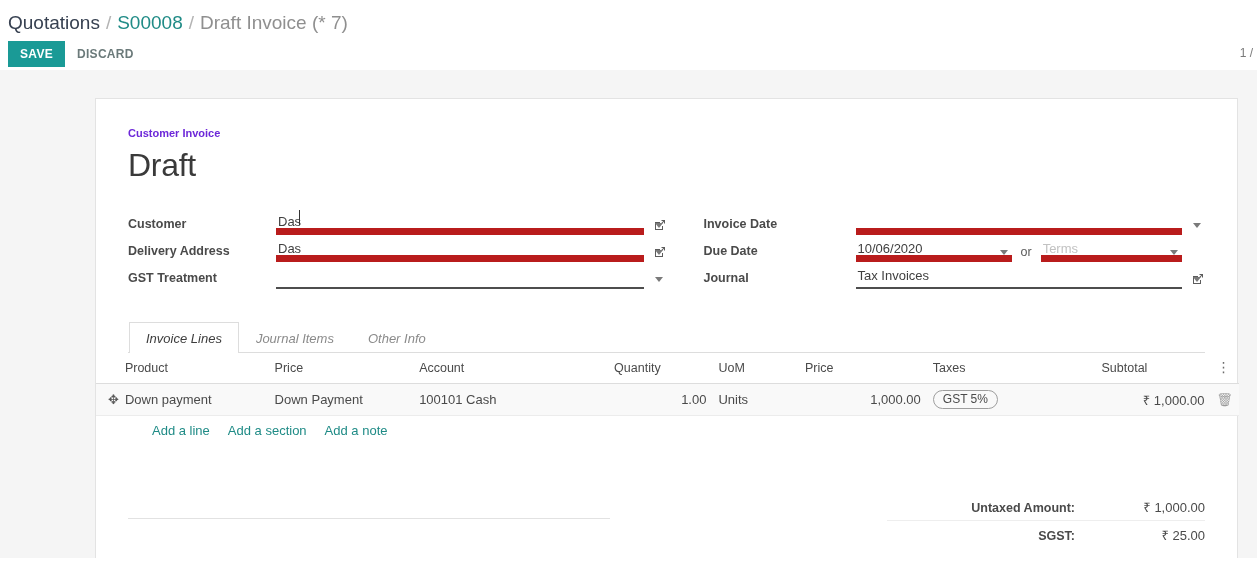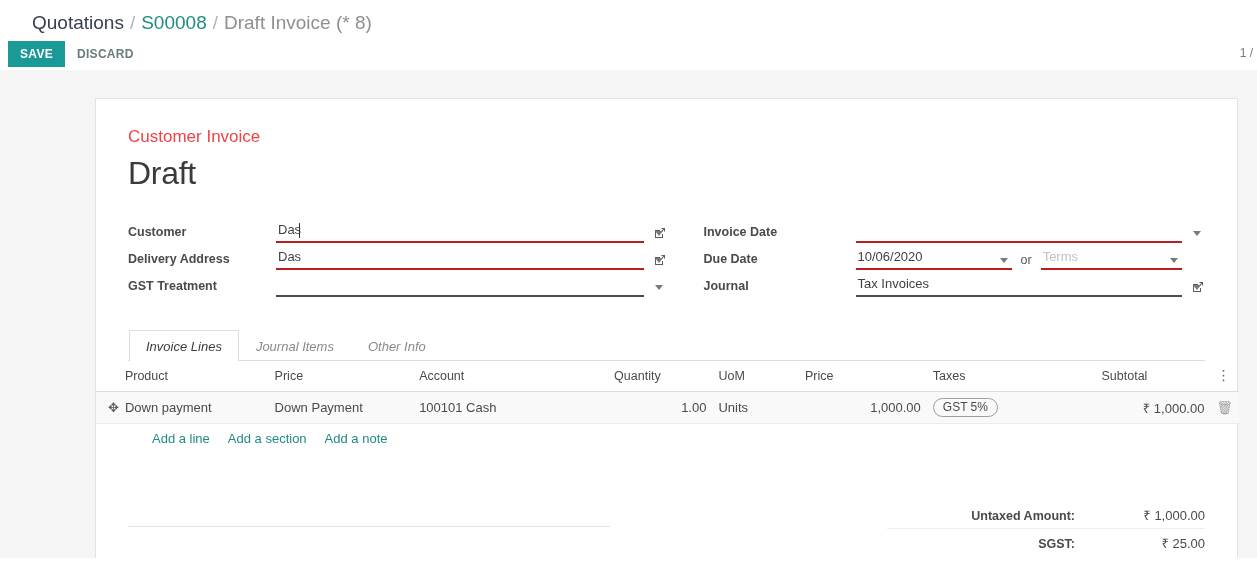--- a/index.html
+++ b/index.html
@@ -19,21 +19,21 @@
 
   
   .breadcrumb-bar {
     height: 38px;
     padding: 8px 0 0 8px;
     display: flex;
     align-items: center;
     background: #ffffff;
   }
   .crumb { font-size: 19px; line-height: 22px; }
-  .crumb-root { color: #374151; margin-left: 24px; }
+  .crumb-root { color: #374151; }
   .crumb-link { color: #1f8b86; }
   .crumb-current { color: #8f8f8f; }
   .crumb-sep { color: #b3b3b3; font-size: 19px; margin: 0 6px; }
 
   
   .toolbar-save {
     height: 32px;
     display: flex;
     align-items: center;
     padding-left: 8px;
@@ -102,21 +102,21 @@
     margin-left: 95px;
     width: 1143px;
     min-height: 460px;
     background: #ffffff;
     border: 1px solid #e3e3e3;
     border-bottom: none;
     padding: 28px 32px 0 32px;
     position: relative;
   }
 
-  .sub-title { font-size: 17px; font-weight: normal; color: #ef4444; }
+  .sub-title { font-size: 11px; font-weight: bold; color: #6d28d9; }
   .doc-title { font-size: 32px; font-weight: normal; color: #3a3a3a; margin: 8px 0 24px 0; letter-spacing: -.3px; }
 
   
   .form-grid { display: flex; gap: 0; align-items: center; }
   .form-col { width: 50%; }
   .form-col.right { padding-left: 37px; }
 
   .frow { display: flex; align-items: flex-end; height: 27px; }
   .flabel {
     font-size: 12.5px;
@@ -152,21 +152,21 @@
   .text-cursor {
     position: absolute;
     left: 0; bottom: 3px;
     width: 1px; height: 15px;
     background: #333;
   }
   .inline-val {
     flex: 1;
     font-size: 13px;
     color: #3f3f3f;
-    border-bottom: 2px solid #b91c1c;
+    border-bottom: 7px solid #b91c1c;
     padding: 0 16px 3px 2px;
     height: 21px;
     position: relative;
   }
   .inline-val.dark { border-bottom: 2px solid #4d4d4d; }
   .inline-val.ph { color: #c2c2c2; }
   .or-word { font-size: 12.5px; color: #5a5a5a; margin: 0 9px 3px 9px; }
 
   
   .tabs { display: flex; margin-top: 32px; border-bottom: 1px solid #dddddd; padding-left: 1px; }
@@ -251,21 +251,21 @@
 </head>
 <body>
 
 <div class="page">
 
   <div class="breadcrumb-bar">
     <span class="crumb crumb-root">Quotations</span>
     <span class="crumb-sep">/</span>
     <span class="crumb crumb-link">S00008</span>
     <span class="crumb-sep">/</span>
-    <span class="crumb crumb-current">Draft Invoice (* 8)</span>
+    <span class="crumb crumb-current">Draft Invoice (* 7)</span>
   </div>
 
   <div class="toolbar-save">
     <button class="btn-primary">SAVE</button>
     <button class="btn-flat">DISCARD</button>
     <span class="pager">1 /</span>
   </div>
 
 
   <div class="sheet-wrap">

